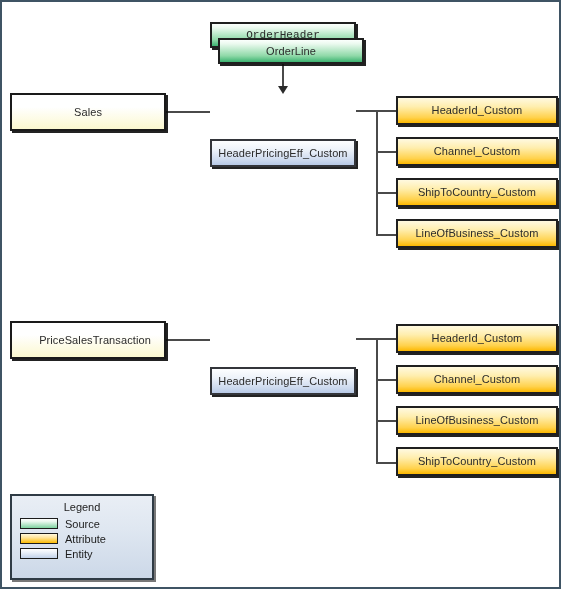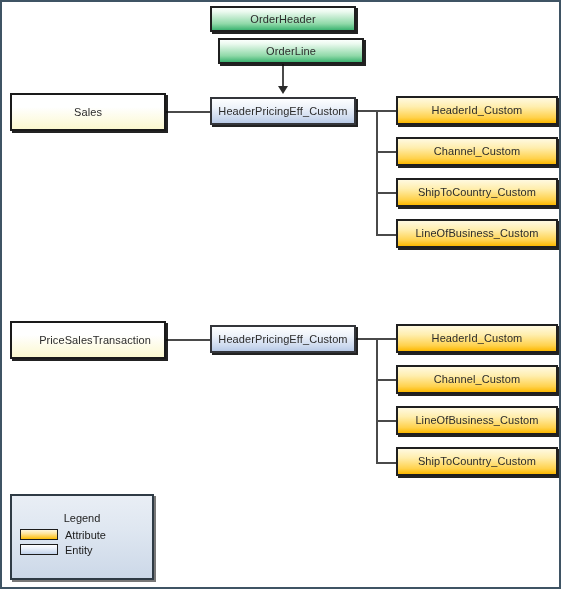--- a/index.html
+++ b/index.html
@@ -54,20 +54,21 @@
     border-width: 2px;
     box-shadow: 2px 2px 0 rgba(10,10,10,0.9);
   }
 
   
   .node.entity {
     background: linear-gradient(to bottom, #fdfeff 0%, #eef3fa 35%, #ccd9ee 80%, #b7c9e6 100%);
     border-color: #33353a;
     border-width: 2px;
     box-shadow: 2px 2px 0 rgba(10,10,10,0.9);
+    margin-top: 42px;
   }
 
   
   .node.attribute {
     background: linear-gradient(to bottom, #fff9e0 0%, #ffeeae 35%, #ffd24d 78%, #fcb800 100%);
     border-color: #1f1f1f;
     border-width: 2px;
     box-shadow: 2px 2px 0 rgba(10,10,10,0.9);
   }
 
@@ -95,21 +96,21 @@
     position: absolute;
     left: 8px;
     top: 492px;
     width: 144px;
     height: 86px;
     box-sizing: border-box;
     border: 2px solid #2f3b45;
     background: linear-gradient(to bottom, #e9eef5 0%, #dfe7f1 40%, #ccd8e8 100%);
     box-shadow: 2px 2px 0 rgba(10,10,10,0.55);
     z-index: 8;
-    padding: 16px 0 0 0;
+    padding: 5px 0 0 0;
   }
   #legend .legend-title {
     text-align: center;
     font-size: 11px;
     color: #222;
     margin-bottom: 3px;
   }
   .legend-row {
     display: flex;
     align-items: center;
@@ -132,21 +133,21 @@
     font-size: 11px;
     color: #1c1c1c;
     white-space: nowrap;
   }
 </style>
 </head>
 <body>
 
 <div id="canvas">
 
-  <div class="node source" style="left:208px; top:4px; width:146px; height:26px;">
+  <div class="node source" style="left:208px; top:20px; width:146px; height:26px;font-family:Liberation Mono, monospace;">
     <span>OrderHeader</span>
   </div>
 
   <div class="node source" style="left:216px; top:36px; width:146px; height:26px;">
     <span>OrderLine</span>
   </div>
 
   <div class="conn v" style="left:280px; top:62px; height:28px;"></div>
   <div class="arrowhead" style="left:276px; top:84px;"></div>
 
@@ -209,20 +210,24 @@
   <div class="node attribute" style="left:394px; top:404px; width:162px; height:29px;">
     <span>LineOfBusiness_Custom</span>
   </div>
   <div class="node attribute" style="left:394px; top:445px; width:162px; height:29px;">
     <span>ShipToCountry_Custom</span>
   </div>
 
   <div id="legend">
     <div class="legend-title">Legend</div>
 
+    <div class="legend-row">
+      <span class="legend-swatch sw-source"></span>
+      <span class="legend-label">Source</span>
+    </div>
 
 
     <div class="legend-row">
       <span class="legend-swatch sw-attribute"></span>
       <span class="legend-label">Attribute</span>
     </div>
 
     <div class="legend-row">
       <span class="legend-swatch sw-entity"></span>
       <span class="legend-label">Entity</span>

